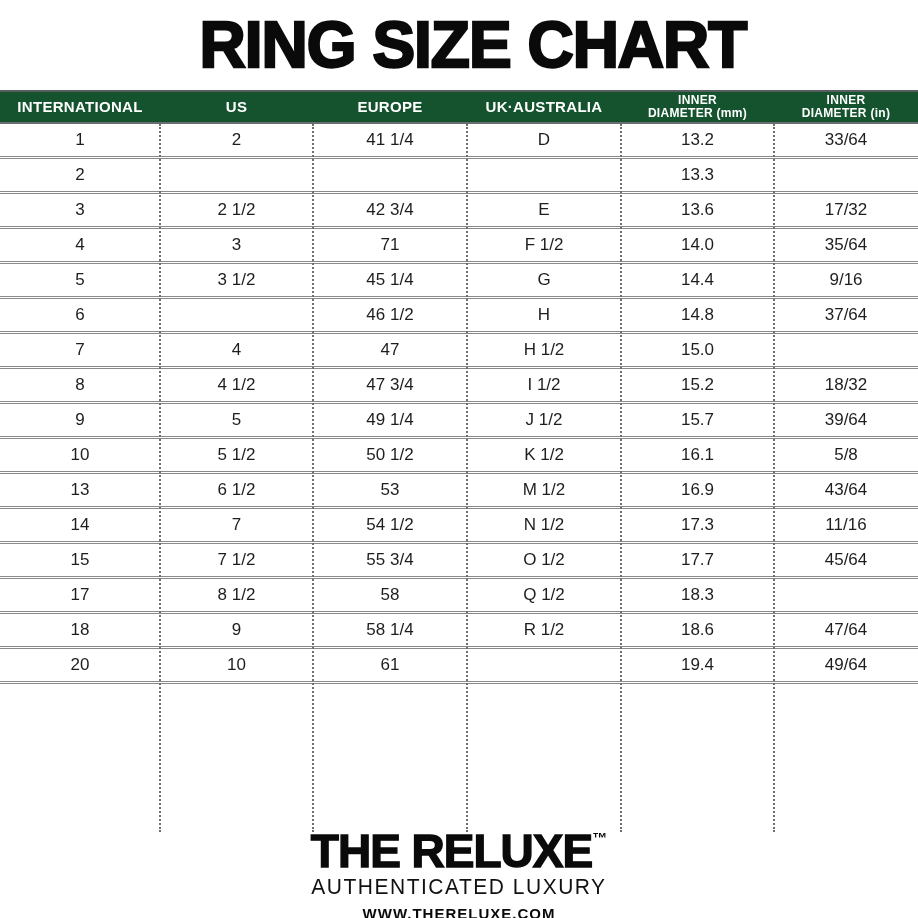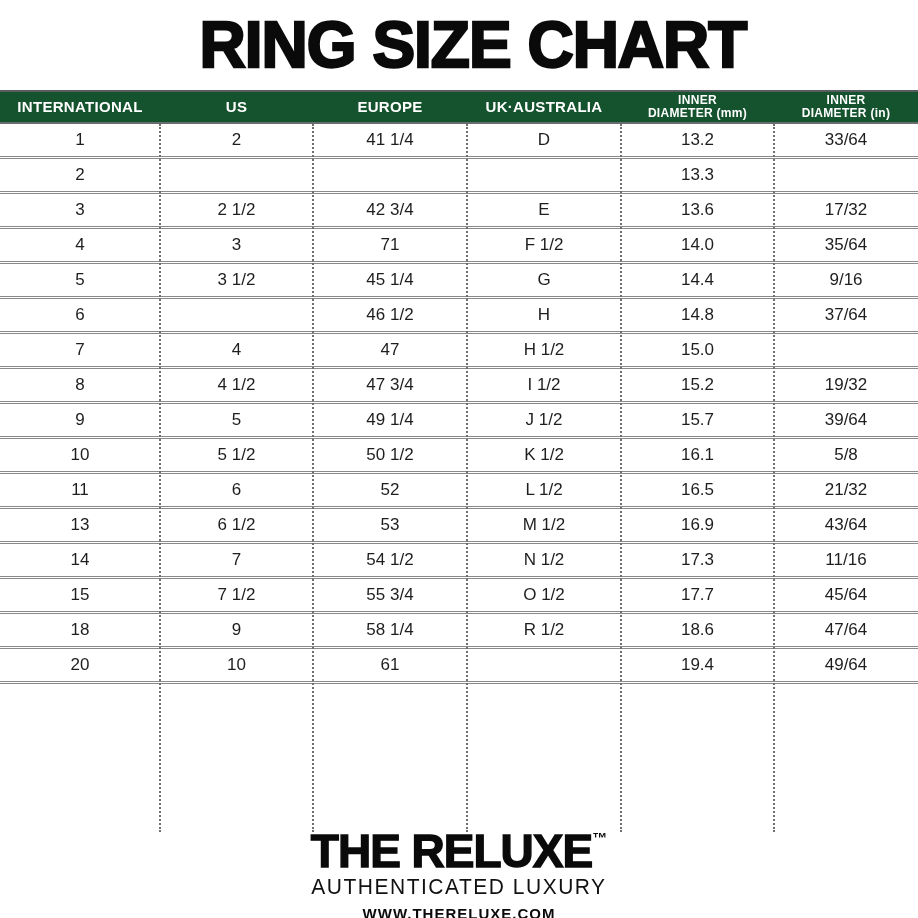--- a/index.html
+++ b/index.html
@@ -194,47 +194,39 @@
           <td>H 1/2</td>
           <td>15.0</td>
           <td></td>
         </tr>
         <tr>
           <td>8</td>
           <td>4 1/2</td>
           <td>47 3/4</td>
           <td>I 1/2</td>
           <td>15.2</td>
-          <td>19/32</td>
+          <td>18/32</td>
         </tr>
         <tr>
           <td>9</td>
           <td>5</td>
           <td>49 1/4</td>
           <td>J 1/2</td>
           <td>15.7</td>
           <td>39/64</td>
         </tr>
         <tr>
           <td>10</td>
           <td>5 1/2</td>
           <td>50 1/2</td>
           <td>K 1/2</td>
           <td>16.1</td>
           <td>5/8</td>
         </tr>
         <tr>
-          <td>11</td>
-          <td>6</td>
-          <td>52</td>
-          <td>L 1/2</td>
-          <td>16.5</td>
-          <td>21/32</td>
-        </tr>
-        <tr>
           <td>13</td>
           <td>6 1/2</td>
           <td>53</td>
           <td>M 1/2</td>
           <td>16.9</td>
           <td>43/64</td>
         </tr>
         <tr>
           <td>14</td>
           <td>7</td>
@@ -243,20 +235,28 @@
           <td>17.3</td>
           <td>11/16</td>
         </tr>
         <tr>
           <td>15</td>
           <td>7 1/2</td>
           <td>55 3/4</td>
           <td>O 1/2</td>
           <td>17.7</td>
           <td>45/64</td>
+        </tr>
+        <tr>
+          <td>17</td>
+          <td>8 1/2</td>
+          <td>58</td>
+          <td>Q 1/2</td>
+          <td>18.3</td>
+          <td></td>
         </tr>
         <tr>
           <td>18</td>
           <td>9</td>
           <td>58 1/4</td>
           <td>R 1/2</td>
           <td>18.6</td>
           <td>47/64</td>
         </tr>
         <tr>

